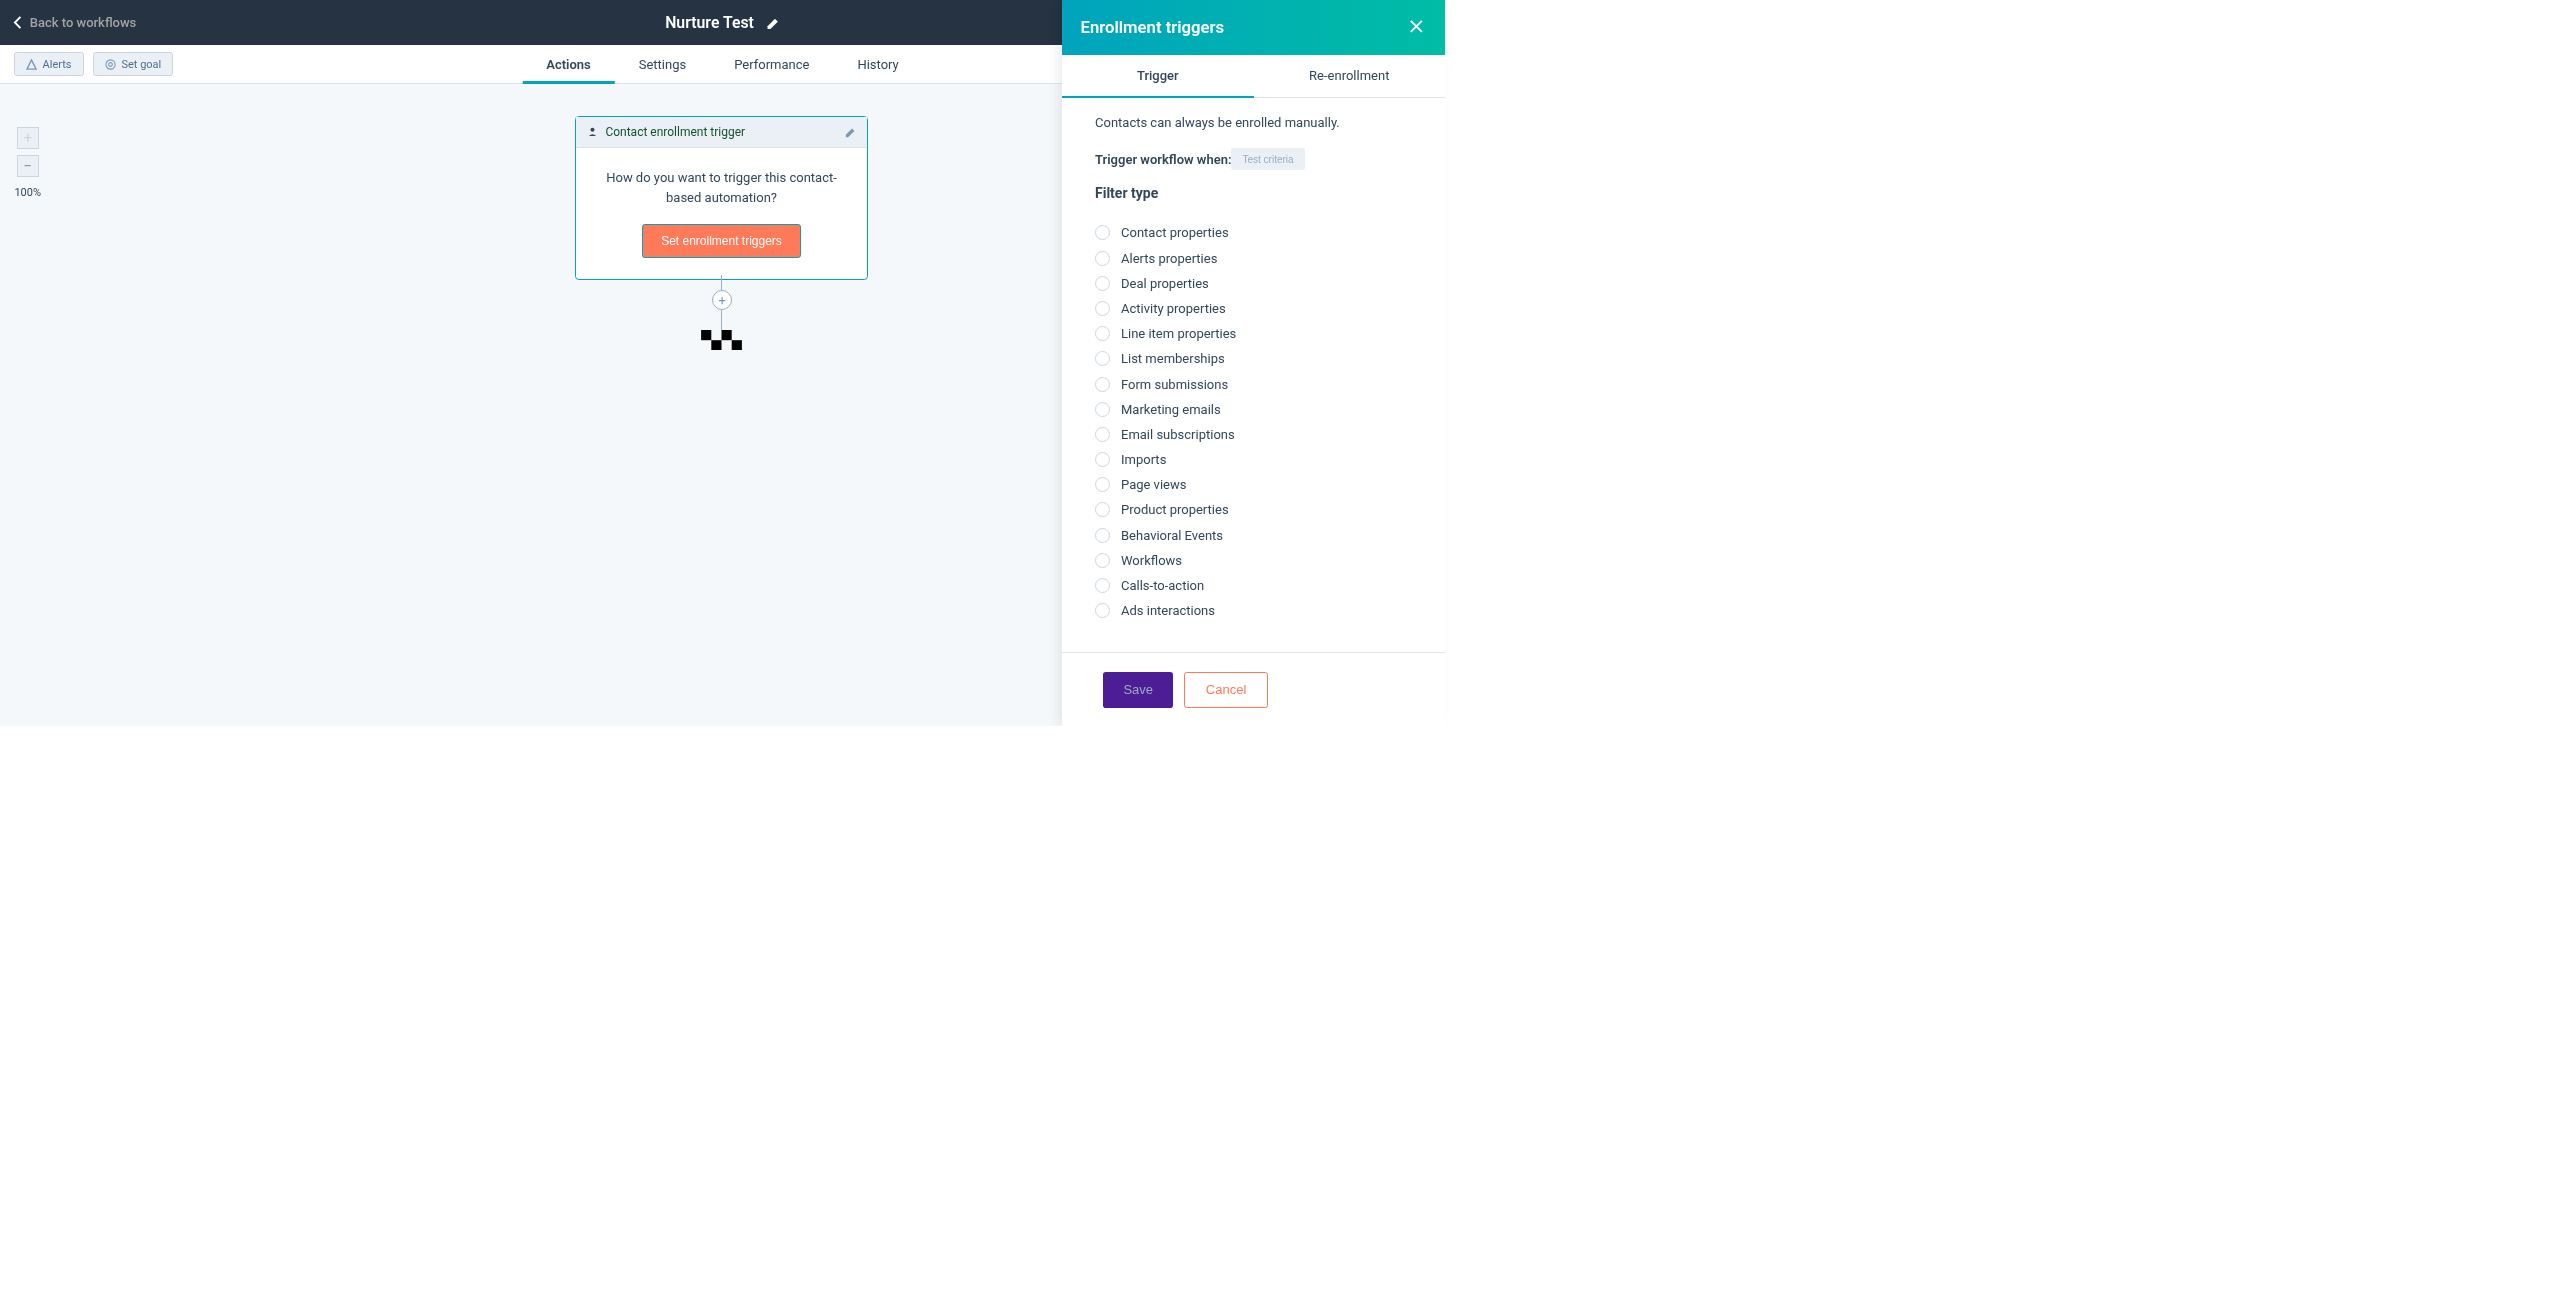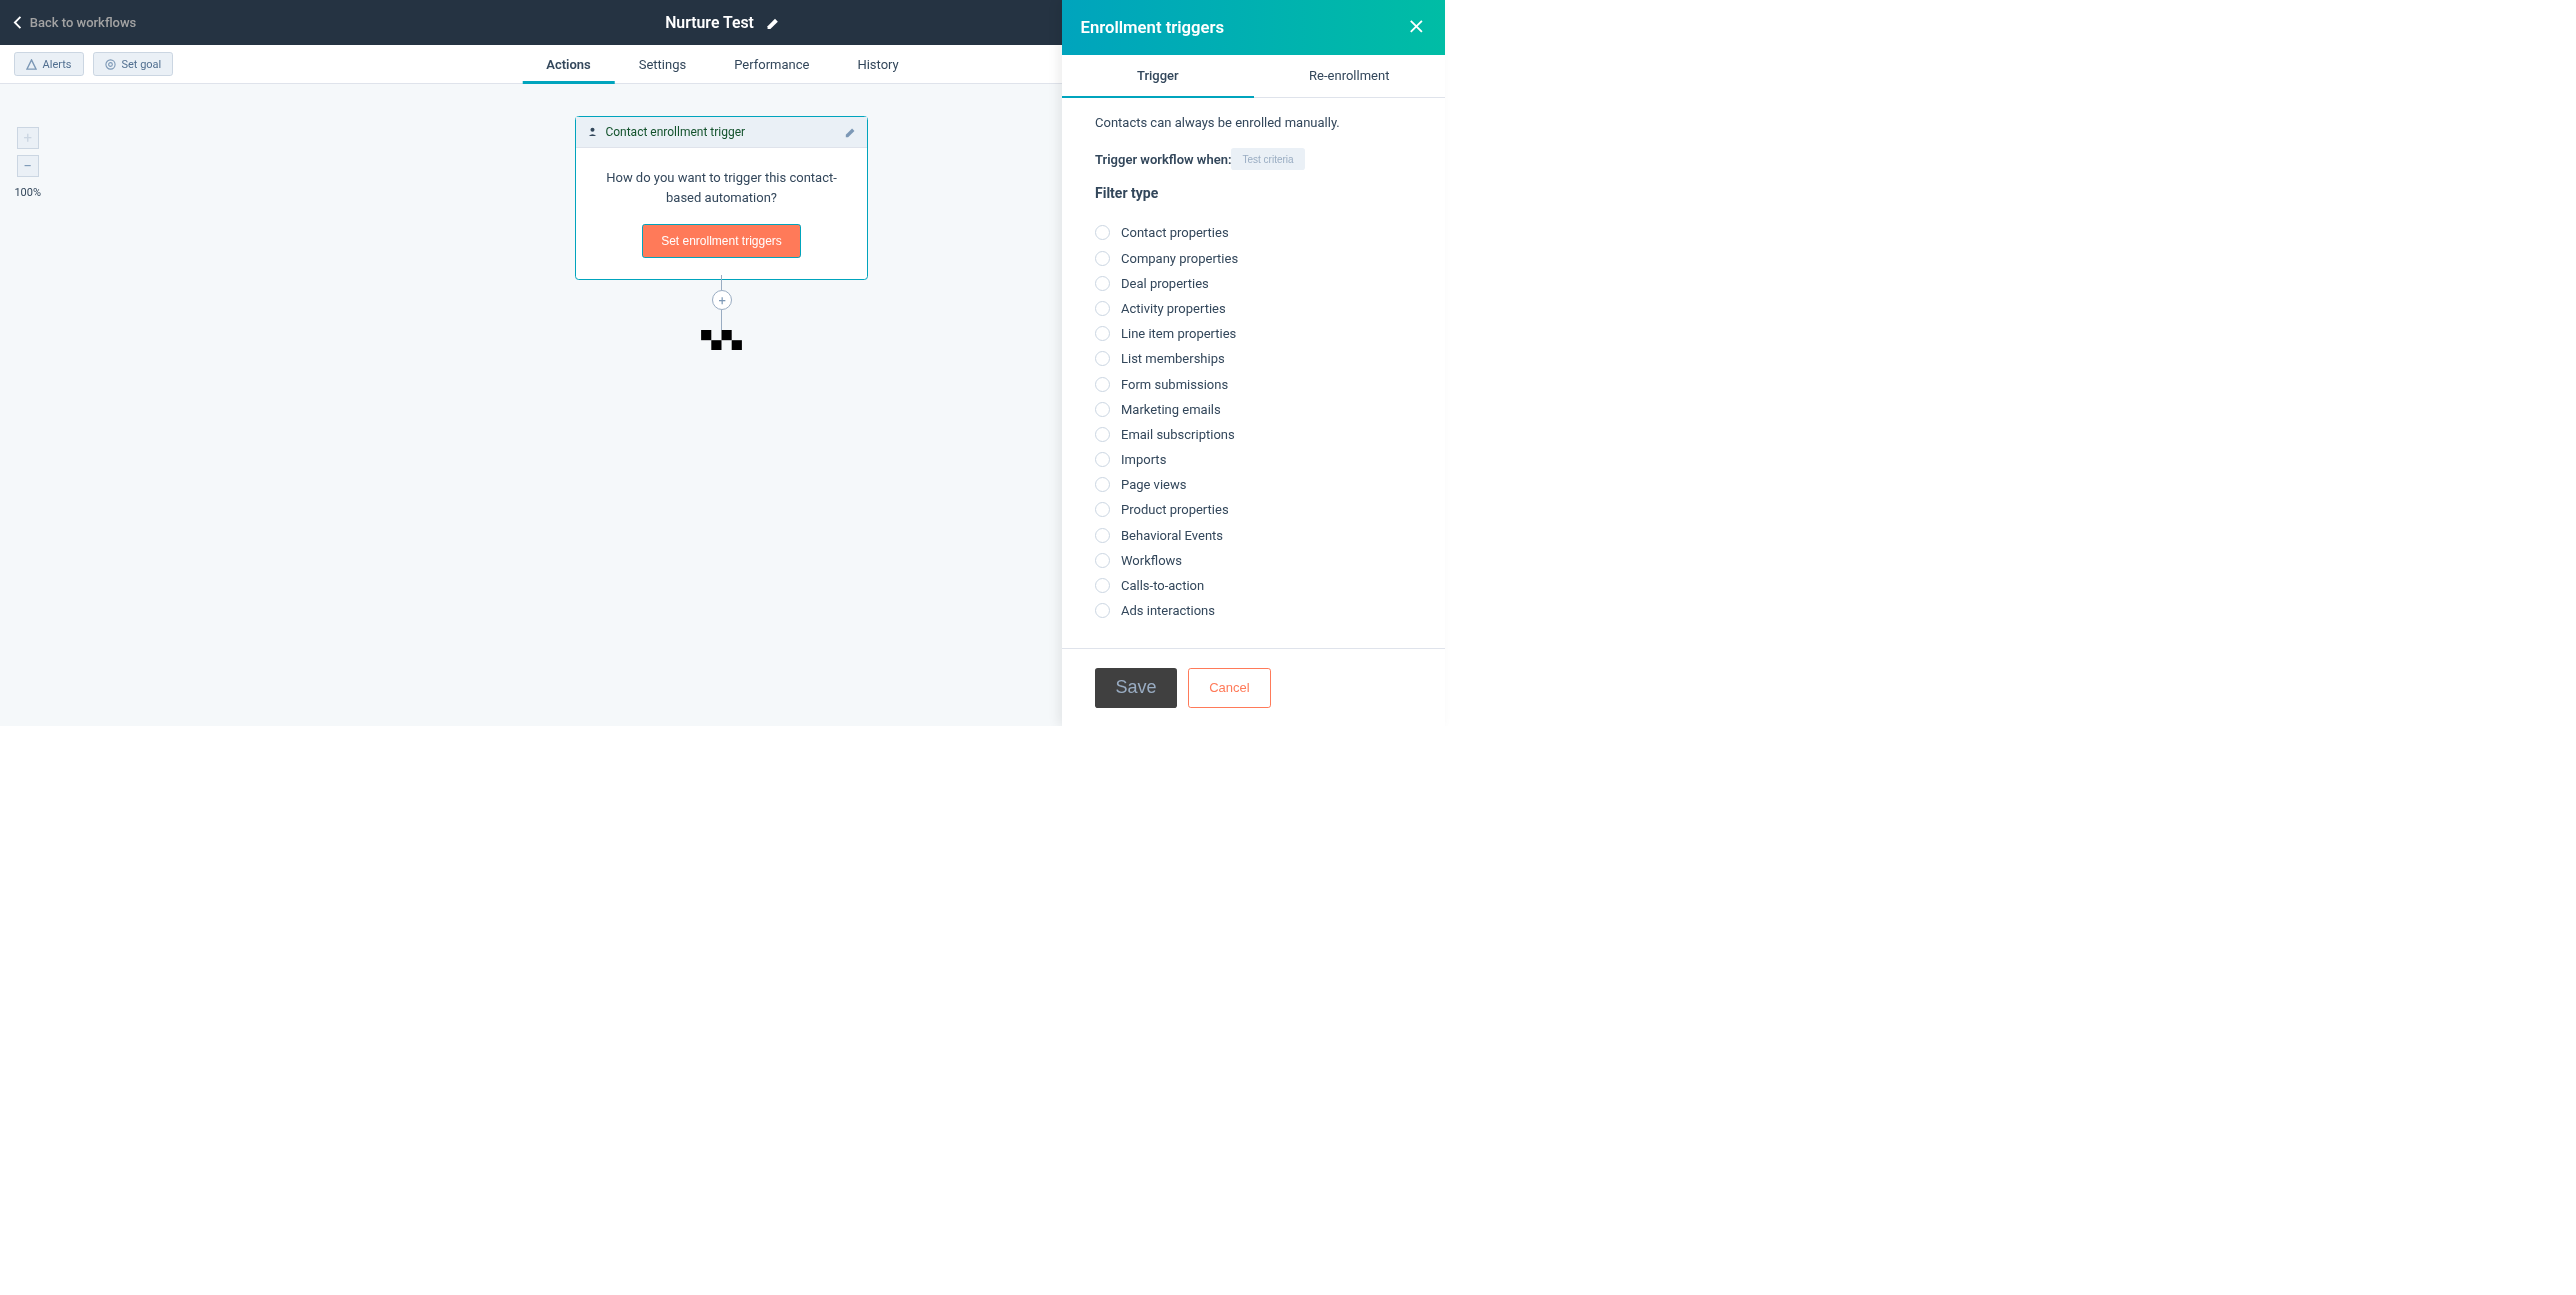--- a/index.html
+++ b/index.html
@@ -56,21 +56,21 @@
 .subheader-row { display: flex; justify-content: flex-start; align-items: center; margin-bottom: 15px; }
 .subheader-row .label { font-weight: 600; color: #33475b; font-size: 13px; }
 .test-btn { background: #eaf0f6; color: #99acc2; border: none; border-radius: 2.8px; padding: 5.6px 11px; font-size: 10px; cursor: default; }
 .filter-heading { font-weight: 700; color: #33475b; margin-bottom: 24px; font-size: 14px; }
 .radio-list { display: flex; flex-direction: column; gap: 10.2px; }
 .radio-item { display: flex; align-items: center; gap: 11px; cursor: pointer; }
 .radio-circle { width: 15px; height: 15px; border: 1.9px solid #cbd6e2; border-radius: 50%; flex-shrink: 0; }
 .radio-item .text { color: #33475b; font-size: 13px; }
 
 .panel-footer { border-top: 0.9px solid #dfe3eb; padding: 18.5px 33px; display: flex; gap: 11px; }
-.btn-save { background: #404040; color: #99acc2; border: none; border-radius: 2.8px; padding: 9.3px 20.4px; font-size: 18px; cursor: default; }
+.btn-save { background: #4c1d95; color: #99acc2; border: none; border-radius: 2.8px; padding: 9.3px 20.4px; font-size: 13px; cursor: default; margin-left: 8px; }
 .btn-cancel { background: #fff; color: #ff7a59; border: 0.9px solid #ff7a59; border-radius: 2.8px; padding: 9.3px 20.4px; font-size: 13px; cursor: pointer; }
 
 svg { display: inline-block; vertical-align: middle; }
 </style>
 </head>
 <body>
 
 <div class="app">
 
   <div class="header">
@@ -181,21 +181,21 @@
         <button class="test-btn">Test criteria</button>
       </div>
       <div class="filter-heading">Filter type</div>
       <div class="radio-list" id="filter-list">
           <div class="radio-item">
             <span class="radio-circle"></span>
             <span class="text">Contact properties</span>
           </div>
           <div class="radio-item">
             <span class="radio-circle"></span>
-            <span class="text">Company properties</span>
+            <span class="text">Alerts properties</span>
           </div>
           <div class="radio-item">
             <span class="radio-circle"></span>
             <span class="text">Deal properties</span>
           </div>
           <div class="radio-item">
             <span class="radio-circle"></span>
             <span class="text">Activity properties</span>
           </div>
           <div class="radio-item">

